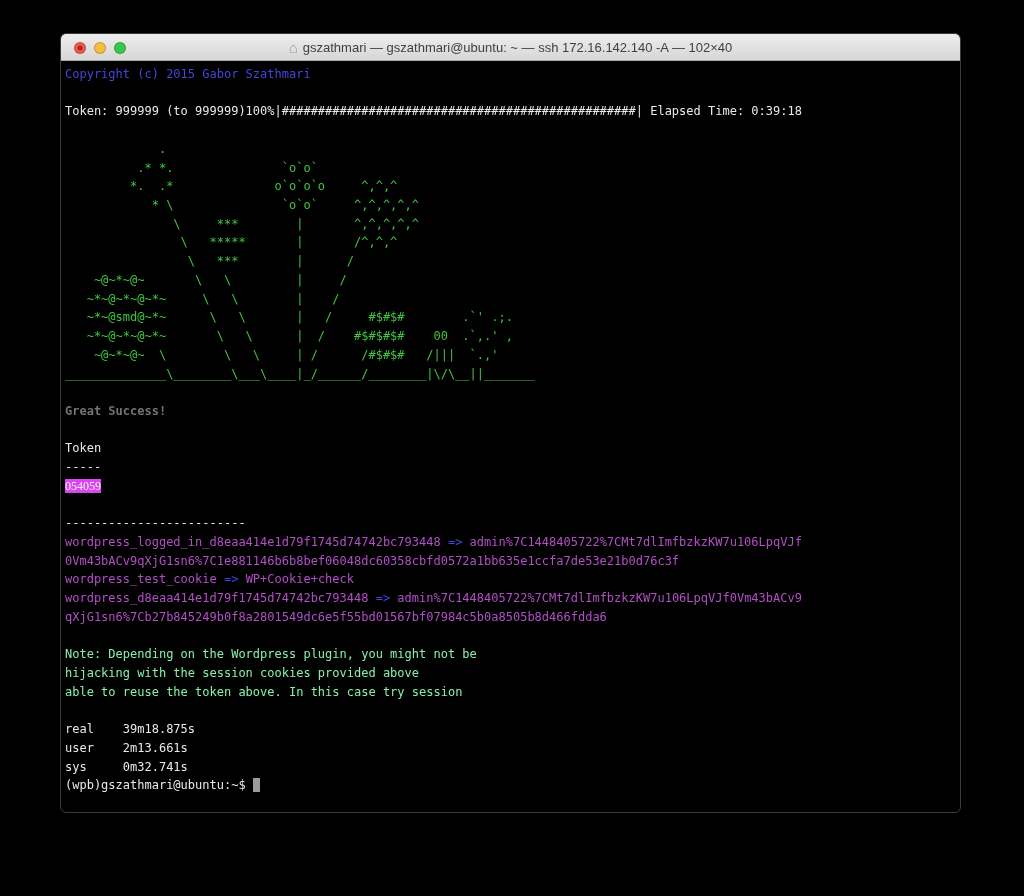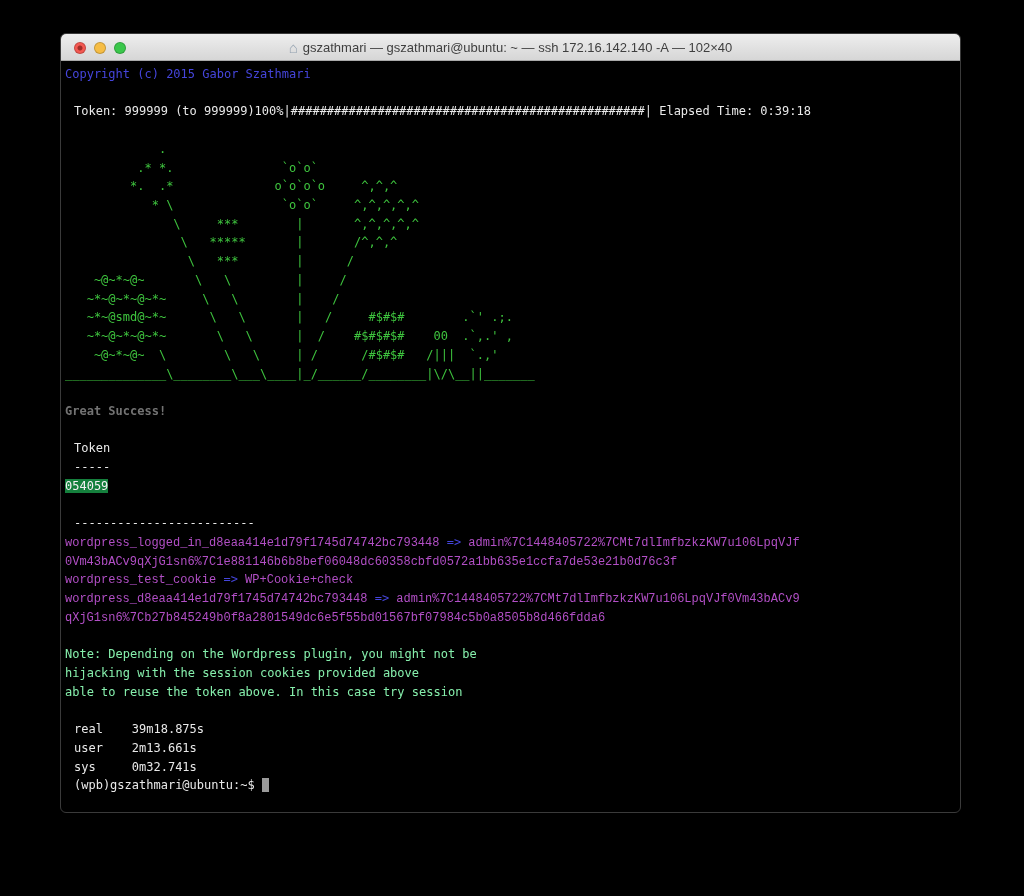--- a/index.html
+++ b/index.html
@@ -23,27 +23,27 @@
   .tl { width:12px; height:12px; border-radius:50%; border:0.5px solid rgba(0,0,0,0.2); }
   .tl-close { background:radial-gradient(circle at 50% 50%, #a02d27 0 2px, #f45952 3px); }
   .tl-min   { background:#f6bd45; }
   .tl-zoom  { background:#3ac74b; }
   #window-title { display:flex; align-items:center; gap:5px;
     font-family:"Liberation Sans", sans-serif; font-size:13px; color:#3f3f3f; }
   #home-icon { font-size:15px; color:#93a1b0; line-height:1; }
 
   #terminal-body { padding:4px 0 0 4px; }
   .t-line { height:18.73px; white-space:pre; font-size:12px; line-height:18.73px; }
-  .c-white   { color:#e9e9e9;margin-left:9px; }
+  .c-white   { color:#e9e9e9; }
   .c-bold    { color:#737373; font-weight:bold; }
   .c-blue    { color:#4545dc; }
   .c-green   { color:#3ec43e; }
-  .c-magenta { color:#b24fc6;font-family:Liberation Mono, monospace; }
+  .c-magenta { color:#b24fc6; }
   .c-gray    { color:#86efac; }
-  .c-hl      { color:#f5f0f4; background:#15803d; }
+  .c-hl      { color:#f5f0f4; background:#d946ef;font-family:Liberation Serif, serif; }
   .c-cursor  { background:#9b9b9b; color:#9b9b9b; }
 </style>
 </head>
 <body>
 
 <div id="stage">
   <div id="terminal-window">
     <div id="title-bar">
       <div id="traffic-lights">
         <span class="tl tl-close"></span>

